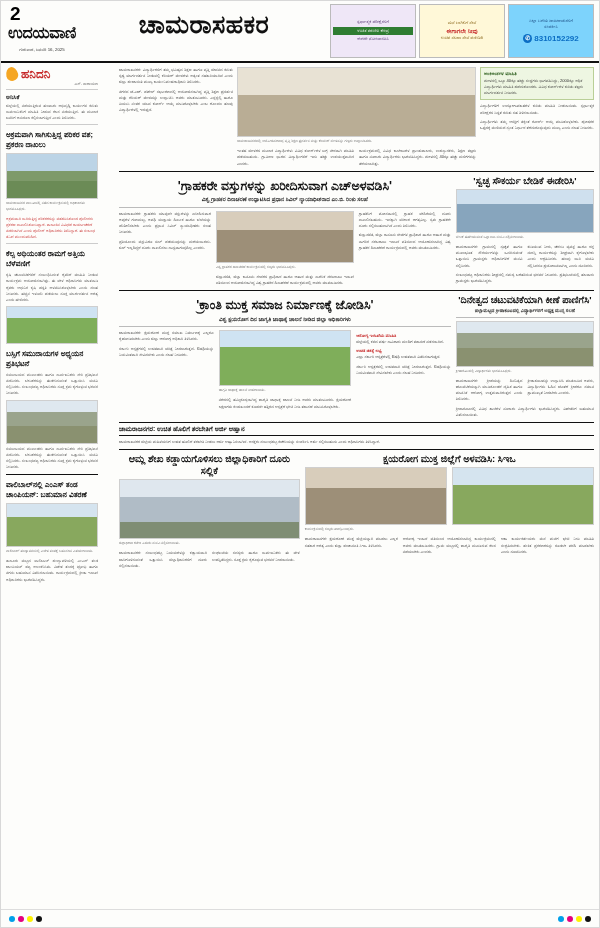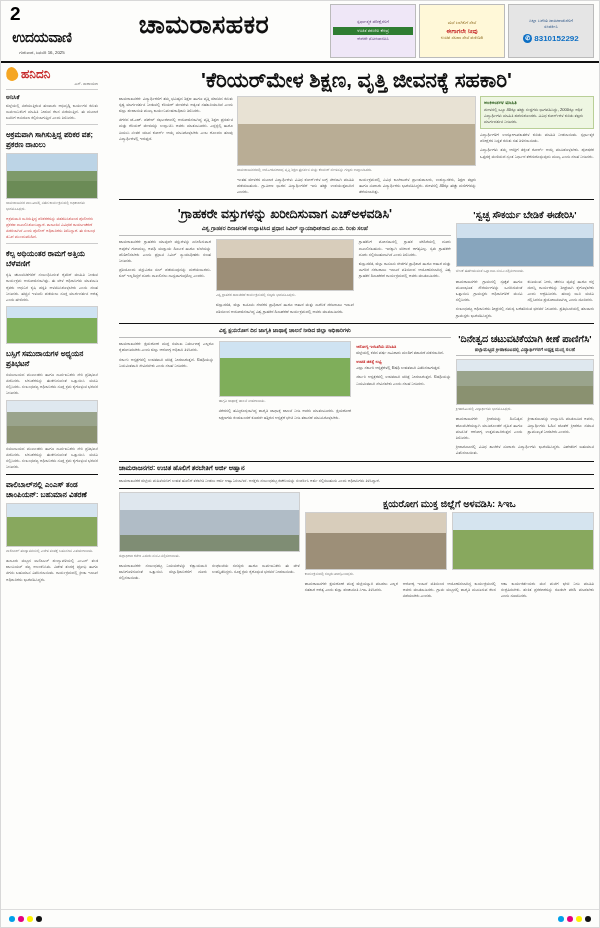--- a/index.html
+++ b/index.html
@@ -27,22 +27,22 @@
   .mast-left {
     width: 72px; flex: 0 0 72px;
     display: flex; flex-direction: column; align-items: center;
     justify-content: flex-start;
   }
   .mast-pageno {
     font-size: 19px; font-weight: bold; line-height: 1;
     align-self: flex-start; margin-left: 4px;
   }
   .mast-paper {
-    font-size: 14px; font-weight: bold; color: #111;
-    letter-spacing: -0.3px; line-height: 1.1; margin-top: 7px;
+    font-size: 16px; font-weight: bold; color: #111;
+    letter-spacing: -0.3px; line-height: 1.1; margin-top: 1px;
   }
   .mast-date {
     font-size: 4.4px; color: #333; margin-top: 5px; white-space: nowrap;
   }
   .mast-center {
     flex: 1 1 auto;
     display: flex; align-items: flex-start; justify-content: center;
     padding-top: 6px;
   }
   .mast-title {
@@ -55,21 +55,21 @@
     border: 1px solid #bbb;
     display: flex; flex-direction: column;
     align-items: center; justify-content: center;
     font-size: 4.4px; line-height: 1.45; text-align: center;
     padding: 2px; overflow: hidden;
   }
   .ad-a { background: #efe7f7; color: #4b2a6b; }
   .ad-a .ad-strip { background:#2f7d32; color:#fff; width:100%; padding:1px 0; margin:1px 0; }
   .ad-b { background: #fff8d8; color: #7a5400; }
   .ad-b .ad-em { color:#c62828; font-weight:bold; font-size:6px; }
-  .ad-c { background: #e5e5e5; color: #14427a; }
+  .ad-c { background: #7dd3fc; color: #14427a; }
   .ad-phone {
     display:flex; align-items:center; gap:2px;
     color:#0b6ec4; font-weight:bold; font-size:8px; margin-top:2px;
   }
   .phone-ic {
     width:9px;height:9px;border-radius:50%;background:#0b6ec4;color:#fff;
     font-size:6px;display:flex;align-items:center;justify-content:center;
   }
 
   
@@ -133,21 +133,21 @@
   .sec-h {
     font-size:12.5px; font-weight:bold; color:#111; text-align:center;
     line-height:1.25; margin:4px 0 2px;
   }
   .sec-sub {
     font-size:5.6px; font-weight:bold; color:#222; text-align:center;
     line-height:1.3; margin-bottom:3px; border-bottom:1px solid #bbb; padding-bottom:3px;
   }
   .sec-h-sm {
     font-size:9.6px; font-weight:bold; color:#111; text-align:center; line-height:1.25;
-    margin:6px 0 2px;
+    margin:0 0 2px;
   }
   .sec-sub-sm {
     font-size:4.8px; font-weight:bold; color:#333; text-align:center; line-height:1.3;
     margin-bottom:3px; border-bottom:1px solid #bbb; padding-bottom:2px;
   }
   .txt { font-size:4.1px; color:#3a3a3a; line-height:1.52; text-align:justify; }
   .kicker { font-size:4.3px; font-weight:bold; color:#c62828; margin:3px 0 1px; }
   .bull { font-size:4.1px; color:#333; line-height:1.5; }
 
   .box-green {
@@ -290,21 +290,20 @@
             <span class="fig"></span>
         </div>
       </div>
       <div class="caption">ವಾಲಿಬಾಲ್ ಪಂದ್ಯಾವಳಿಯಲ್ಲಿ ವಿಜೇತ ತಂಡಕ್ಕೆ ಬಹುಮಾನ ವಿತರಿಸಲಾಯಿತು.</div>
       <div class="rail-text">ತಾಲೂಕು ಮಟ್ಟದ ವಾಲಿಬಾಲ್ ಪಂದ್ಯಾವಳಿಯಲ್ಲಿ ಎಂಎಸ್ ತಂಡ ಚಾಂಪಿಯನ್ ಪಟ್ಟ ಅಲಂಕರಿಸಿತು. ವಿಜೇತ ತಂಡಕ್ಕೆ ಟ್ರೋಫಿ ಹಾಗೂ ನಗದು ಬಹುಮಾನ ವಿತರಿಸಲಾಯಿತು. ಕಾರ್ಯಕ್ರಮದಲ್ಲಿ ಕ್ರೀಡಾ ಇಲಾಖೆ ಅಧಿಕಾರಿಗಳು ಭಾಗವಹಿಸಿದ್ದರು.</div>
     </div>
 
     <div class="col-main">
 
       <div>
-        <div class="lead-h1">'ಕೆರಿಯರ್‌ಮೇಳ ಶಿಕ್ಷಣ, ವೃತ್ತಿ ಜೀವನಕ್ಕೆ ಸಹಕಾರಿ'</div>
 
         <div class="cols4">
           <div class="c">
             <div class="txt">ಚಾಮರಾಜನಗರ: ವಿದ್ಯಾರ್ಥಿಗಳಿಗೆ ತಮ್ಮ ಭವಿಷ್ಯದ ಶಿಕ್ಷಣ ಹಾಗೂ ವೃತ್ತಿ ಜೀವನದ ಕುರಿತು ಸ್ಪಷ್ಟ ಮಾರ್ಗದರ್ಶನ ನೀಡುವಲ್ಲಿ ಕೆರಿಯರ್ ಮೇಳಗಳು ಅತ್ಯಂತ ಸಹಕಾರಿಯಾಗಿವೆ ಎಂದು ಜಿಲ್ಲಾ ಪಂಚಾಯಿತಿ ಮುಖ್ಯ ಕಾರ್ಯನಿರ್ವಹಣಾಧಿಕಾರಿ ತಿಳಿಸಿದರು.</div>
             <div class="txt" style="margin-top:3px">ನಗರದ ಜೆ.ಎಚ್. ಪಟೇಲ್ ಸಭಾಂಗಣದಲ್ಲಿ ಆಯೋಜಿಸಲಾಗಿದ್ದ ವೃತ್ತಿ ಶಿಕ್ಷಣ ಪ್ರದರ್ಶನ ಮತ್ತು ಕೆರಿಯರ್ ಮೇಳವನ್ನು ಉದ್ಘಾಟಿಸಿ ಅವರು ಮಾತನಾಡಿದರು. ಎಸ್ಸೆಸ್ಸೆಲ್ಸಿ ಹಾಗೂ ಪಿಯುಸಿ ನಂತರ ಯಾವ ಕೋರ್ಸ್ ಆಯ್ಕೆ ಮಾಡಿಕೊಳ್ಳಬೇಕು ಎಂಬ ಗೊಂದಲ ಹಲವು ವಿದ್ಯಾರ್ಥಿಗಳಲ್ಲಿ ಇರುತ್ತದೆ.</div>
           </div>
           <div class="c" style="flex:2.1">
             <div class="photo ph-indoor" style="height:70px">
               <div class="figs">
                 <span class="fig w"></span>
@@ -393,20 +392,21 @@
             </div>
           </div>
           <div class="txt" style="margin-top:3px">ಸಂಬಂಧಪಟ್ಟ ಅಧಿಕಾರಿಗಳು ಶೀಘ್ರದಲ್ಲಿ ಸಮಸ್ಯೆ ಬಗೆಹರಿಸುವ ಭರವಸೆ ನೀಡಿದರು. ಪ್ರತಿಭಟನೆಯಲ್ಲಿ ಹಲವಾರು ಗ್ರಾಮಸ್ಥರು ಭಾಗವಹಿಸಿದ್ದರು.</div>
         </div>
       </div>
 
       <div class="hr-t"></div>
 
       <div class="cols2">
         <div class="c" style="flex:2.4">
+          <div class="sec-h">'ಕ್ರಾಂತಿ ಮುಕ್ತ ಸಮಾಜ ನಿರ್ಮಾಣಕ್ಕೆ ಜೋಡಿಸಿ'</div>
           <div class="sec-sub">ವಿಶ್ವ ಕ್ಷಯರೋಗ ದಿನ ಜಾಗೃತಿ ಜಾಥಾಕ್ಕೆ ಚಾಲನೆ ನೀಡಿದ ಜಿಲ್ಲಾ ಅಧಿಕಾರಿಗಳು</div>
           <div class="cols3">
             <div class="c">
               <div class="txt">ಚಾಮರಾಜನಗರ: ಕ್ಷಯರೋಗ ಮುಕ್ತ ಸಮಾಜ ನಿರ್ಮಾಣಕ್ಕೆ ಎಲ್ಲರೂ ಕೈಜೋಡಿಸಬೇಕು ಎಂದು ಜಿಲ್ಲಾ ಆರೋಗ್ಯ ಅಧಿಕಾರಿ ತಿಳಿಸಿದರು.</div>
               <div class="txt" style="margin-top:3px">ಸರ್ಕಾರಿ ಆಸ್ಪತ್ರೆಗಳಲ್ಲಿ ಉಚಿತವಾಗಿ ಚಿಕಿತ್ಸೆ ನೀಡಲಾಗುತ್ತದೆ. ಔಷಧಿಯನ್ನು ನಿಯಮಿತವಾಗಿ ಸೇವಿಸಬೇಕು ಎಂದು ಸಲಹೆ ನೀಡಿದರು.</div>
             </div>
             <div class="c" style="flex:1.4">
               <div class="photo ph-green" style="height:56px">
                 <div class="figs">
                   <span class="fig w"></span>
@@ -457,20 +457,21 @@
         </div>
       </div>
 
       <div class="bandline">ಚಾಮರಾಜನಗರ: ಉಚಿತ ಹೊಲಿಗೆ ತರಬೇತಿಗೆ ಅರ್ಜಿ ಆಹ್ವಾನ</div>
       <div class="txt">ಚಾಮರಾಜನಗರ ಜಿಲ್ಲೆಯ ಮಹಿಳೆಯರಿಗೆ ಉಚಿತ ಹೊಲಿಗೆ ತರಬೇತಿ ನೀಡಲು ಅರ್ಜಿ ಆಹ್ವಾನಿಸಲಾಗಿದೆ. ಆಸಕ್ತರು ಸಂಬಂಧಪಟ್ಟ ಕಚೇರಿಯನ್ನು ಸಂಪರ್ಕಿಸಿ ಅರ್ಜಿ ಸಲ್ಲಿಸಬಹುದು ಎಂದು ಅಧಿಕಾರಿಗಳು ತಿಳಿಸಿದ್ದಾರೆ.</div>
 
       <div class="hr-t"></div>
 
       <div class="cols2">
         <div class="c">
+          <div class="sec-h-sm">ಆಮ್ಲ ಶೇಖ ಕಡ್ಡಾಯಗೊಳಿಸಲು ಜಿಲ್ಲಾಧಿಕಾರಿಗೆ ದೂರು ಸಲ್ಲಿಕೆ</div>
           <div class="photo ph-tank" style="height:60px"></div>
           <div class="caption">ಜಿಲ್ಲಾಧಿಕಾರಿ ಕಚೇರಿ ಎದುರು ಮನವಿ ಸಲ್ಲಿಸಲಾಯಿತು.</div>
           <div class="cols2">
             <div class="c">
               <div class="txt">ಚಾಮರಾಜನಗರ: ಸಂಬಂಧಪಟ್ಟ ನಿಯಮಗಳನ್ನು ಕಡ್ಡಾಯವಾಗಿ ಜಾರಿಗೊಳಿಸುವಂತೆ ಒತ್ತಾಯಿಸಿ ಜಿಲ್ಲಾಧಿಕಾರಿಗಳಿಗೆ ದೂರು ಸಲ್ಲಿಸಲಾಯಿತು.</div>
             </div>
             <div class="c">
               <div class="txt">ಸಂಘಟನೆಯ ಸದಸ್ಯರು ಹಾಗೂ ಸಾರ್ವಜನಿಕರು ಈ ವೇಳೆ ಉಪಸ್ಥಿತರಿದ್ದರು. ಸೂಕ್ತ ಕ್ರಮ ಕೈಗೊಳ್ಳುವ ಭರವಸೆ ನೀಡಲಾಯಿತು.</div>
             </div>
           </div>

